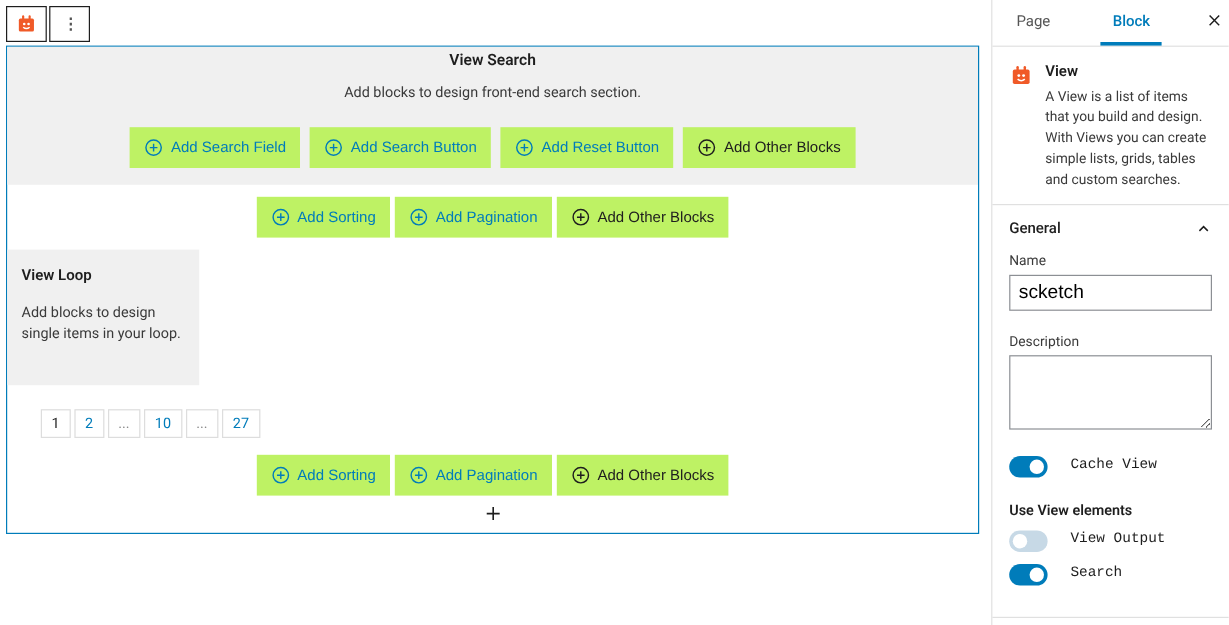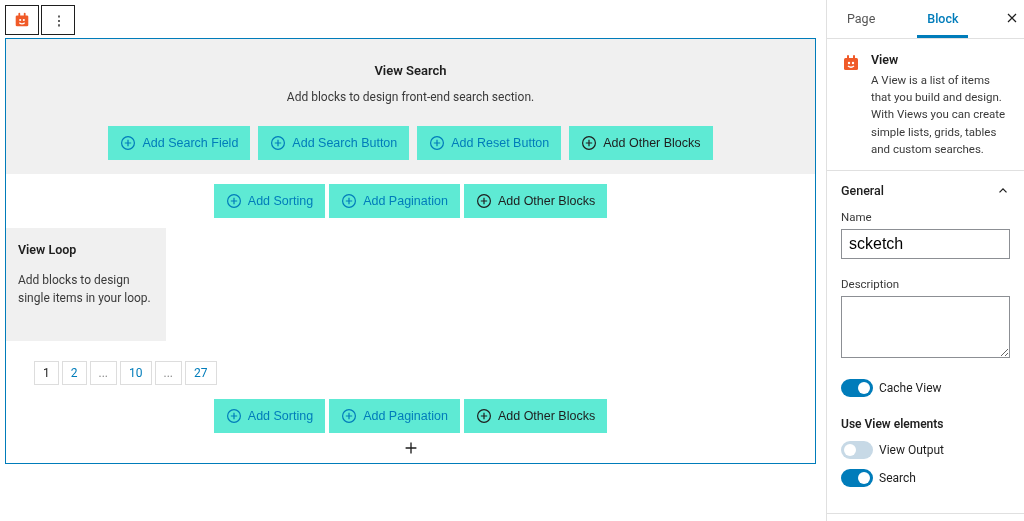--- a/index.html
+++ b/index.html
@@ -7,25 +7,25 @@
 .app { display: flex; width: 1024px; height: 521px; }
 .canvas { flex: 1; padding: 5px 10px 0 5px; overflow: hidden; position: relative; }
 .sidebar { width: 198px; border-left: 1px solid #e0e0e0; display: flex; flex-direction: column; }
 
 .top-btns { display: flex; gap: 2px; margin-bottom: 3px; }
 .icon-btn { width: 34px; height: 30px; border: 1px solid #1e1e1e; background: #fff; display: flex; align-items: center; justify-content: center; cursor: pointer; }
 .icon-btn.menu { color: #555; font-weight: bold; letter-spacing: -2px; }
 .toolset-icon { width: 18px; height: 18px; }
 
 .view-block { border: 1.5px solid #007cba; background: #fff; padding: 0; }
-.view-search { background: #f0f0f0; padding: 24px 20px 14px; text-align: center; }
+.view-search { background: #f0f0f0; padding: 4px 20px 14px; text-align: center; }
 .section-title { font-size: 13px; font-weight: 600; margin-bottom: 12px; }
 .section-sub { font-size: 12px; color: #3a3a3a; margin-bottom: 22px; }
 .btn-row { display: flex; gap: 8px; justify-content: center; flex-wrap: wrap; }
-.action-btn { background: #5eead4; border: none; padding: 9px 12px; font-size: 12.5px; display: flex; align-items: center; gap: 6px; cursor: pointer; color: #007cba; }
+.action-btn { background: #bef264; border: none; padding: 9px 12px; font-size: 12.5px; display: flex; align-items: center; gap: 6px; cursor: pointer; color: #007cba; }
 .action-btn.dark { color: #1e1e1e; }
 .plus-circle { width: 16px; height: 16px; flex-shrink: 0; }
 .sort-row { display: flex; gap: 4px; justify-content: center; padding: 10px 0; }
 
 .view-loop { width: 160px; background: #f0f0f0; padding: 14px 12px 18px; margin-left: 0; }
 .loop-title { font-size: 12.5px; font-weight: 600; margin-bottom: 14px; }
 .loop-sub { font-size: 12px; color: #3a3a3a; line-height: 1.5; margin-bottom: 16px; }
 .loop-btn-wrap { text-align: center; }
 
 .pagination-row { display: flex; gap: 3px; padding: 20px 20px 8px 28px; }
@@ -46,21 +46,21 @@
 .sb-desc-title { font-weight: 600; color: #1e1e1e; display: block; margin-bottom: 2px; font-size: 12.5px; }
 
 .sb-sect { border-bottom: 1px solid #e0e0e0; }
 .sb-sect-head { display: flex; justify-content: space-between; align-items: center; padding: 12px 14px; cursor: pointer; }
 .sb-sect-head span { font-size: 12.5px; font-weight: 500; }
 .chev { width: 14px; height: 14px; }
 .sb-body { padding: 0 14px 16px; }
 .field-label { font-size: 11.5px; color: #3a3a3a; margin-bottom: 5px; display: block; }
 .field-input { width: 100%; border: 1px solid #8c8f94; padding: 5px 7px; font-size: 16px; margin-bottom: 18px; }
 .field-textarea { width: 100%; height: 62px; border: 1px solid #8c8f94; resize: both; margin-bottom: 18px; }
-.toggle-row { display: flex; align-items: center; gap: 6px; margin-bottom: 10px; }
+.toggle-row { display: flex; align-items: flex-start; gap: 19px; margin-bottom: 10px; font-family: Liberation Mono, monospace; }
 .toggle { width: 32px; height: 18px; border-radius: 10px; position: relative; cursor: pointer; }
 .toggle::after { content: ""; position: absolute; width: 12px; height: 12px; background: #fff; border-radius: 50%; top: 3px; transition: left .1s; }
 .toggle.on { background: #007cba; }
 .toggle.on::after { left: 17px; }
 .toggle.off { background: #c7d9e6; }
 .toggle.off::after { left: 3px; }
 .toggle-label { font-size: 12px; }
 .sub-head { font-size: 12px; font-weight: 600; margin: 20px 0 10px; }
 </style>
 </head>

